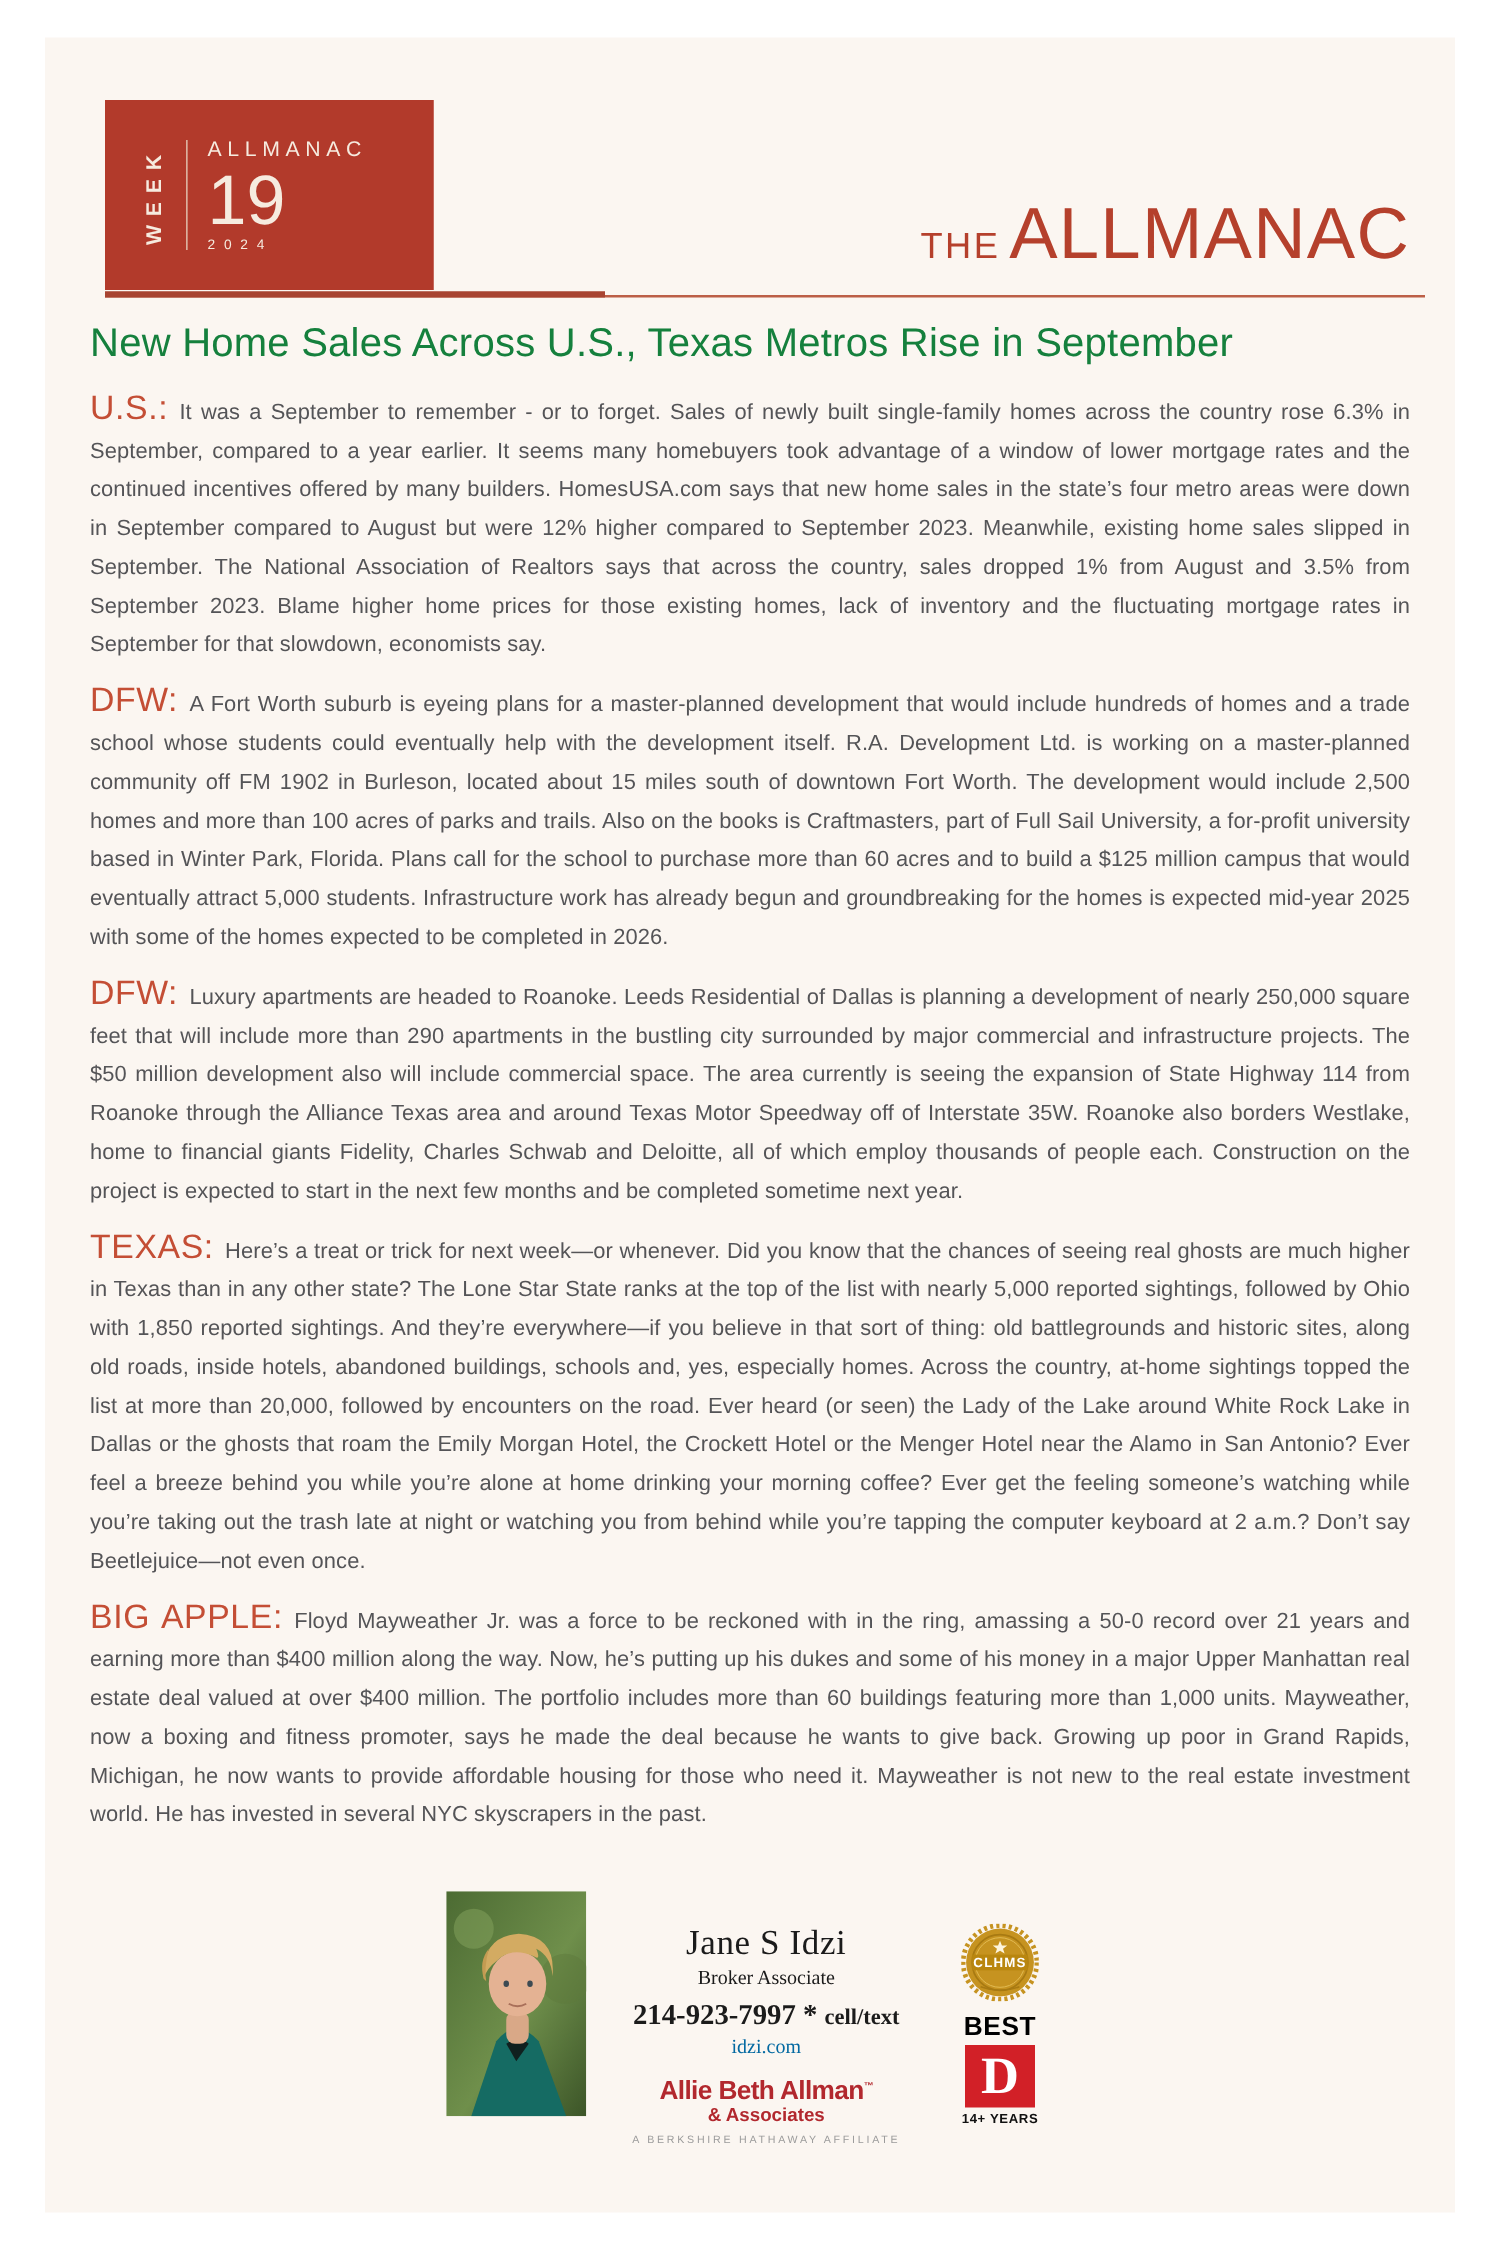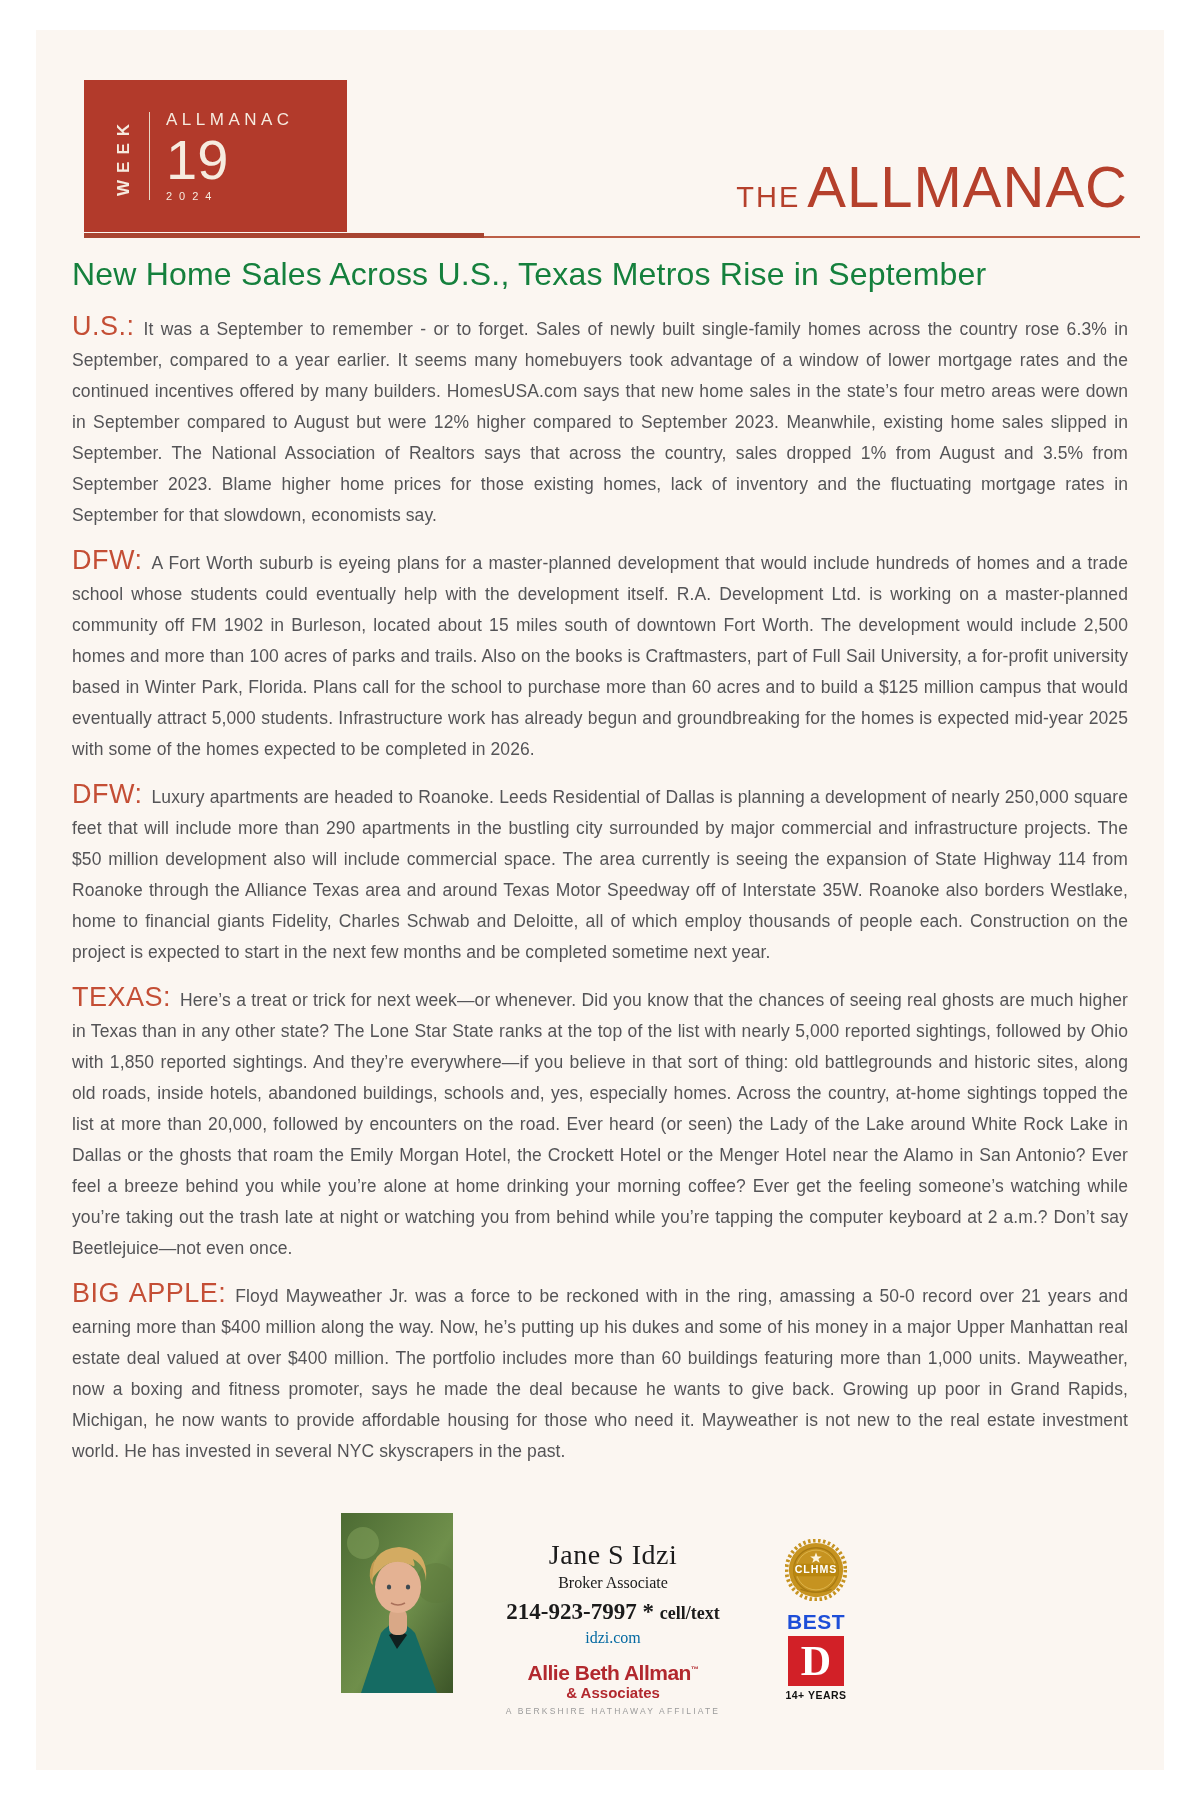--- a/index.html
+++ b/index.html
@@ -33,38 +33,38 @@
   .headline{font-size:32px;font-weight:500;color:#15803d;
             margin:17px 0 0 0;letter-spacing:0.2px;}
   .article{margin-top:18px;}
   .article p{font-size:17.5px;line-height:31px;color:#545457;text-align:justify;
              margin:0 0 14px 0;letter-spacing:0.1px;}
   .sec-label{color:#c44e35;font-size:27px;font-weight:500;letter-spacing:0.5px;
              padding-right:9px;}
 
   
   .footer{margin-top:46px;display:flex;justify-content:center;
-          align-items:flex-start;gap:40px;}
+          align-items:flex-start;gap:24px;}
   .photo{width:112px;height:180px;display:block;}
   .agent-card{width:240px;text-align:center;
               font-family:"Liberation Serif", serif;color:#1b1b1b;padding-top:26px;}
   .agent-name{font-size:28px;letter-spacing:0.5px;}
   .agent-title{font-size:16px;margin-top:3px;}
   .agent-phone{font-size:23px;font-weight:700;margin-top:7px;white-space:nowrap;}
   .phone-note{font-size:18px;}
   .agent-site{font-size:16px;margin-top:4px;color:#0369a1;text-decoration:none;display:inline-block;}
   .aba{margin-top:15px;font-family:"Liberation Sans", sans-serif;color:#b2282e;line-height:1;}
   .aba-name{font-size:21px;font-weight:700;letter-spacing:-0.5px;}
   .aba-tm{font-size:8px;vertical-align:super;}
   .aba-assoc{font-size:15px;font-weight:700;margin-top:2px;}
   .aba-tag{font-size:8.5px;color:#9b9b9b;letter-spacing:2.2px;margin-top:7px;font-weight:500;}
 
   .badges{width:86px;display:flex;flex-direction:column;align-items:center;padding-top:26px;}
   .bestd{margin-top:9px;text-align:center;font-family:"Liberation Sans", sans-serif;}
-  .best-label{font-size:21px;font-weight:900;letter-spacing:0.5px;color:#1d4ed8;}
+  .best-label{font-size:21px;font-weight:900;letter-spacing:0.5px;color:#000000;}
   .d-mark{width:56px;height:50px;background:#d22027;color:#fff;margin:2px auto 0 auto;
           font-family:"Liberation Serif", serif;font-weight:700;font-size:42px;
           display:flex;align-items:center;justify-content:center;line-height:1;}
   .years-label{font-size:10.5px;font-weight:700;color:#111;margin-top:3px;letter-spacing:0.5px;}
 </style>
 </head>
 <body>
 
 <div class="sheet">
   <div class="page">

